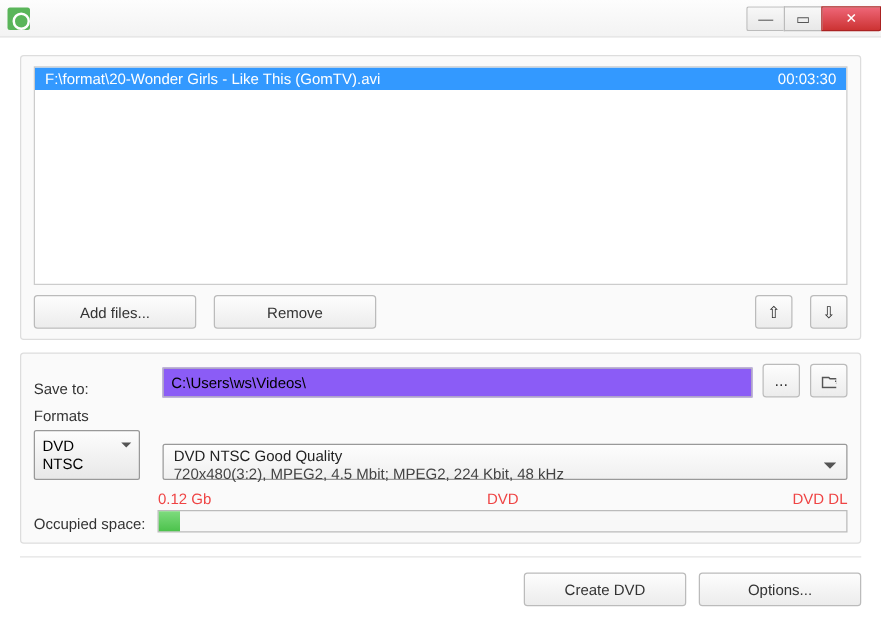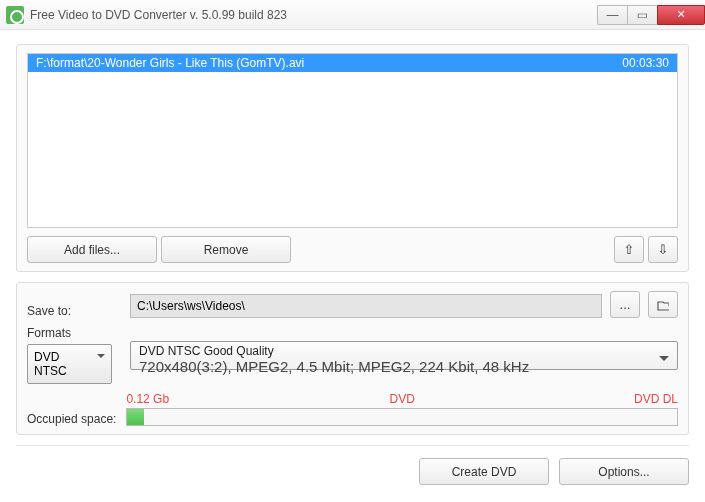--- a/index.html
+++ b/index.html
@@ -10,50 +10,49 @@
 .title-text{color:#555}
 .window-controls{margin-left:auto;display:flex}
 .wc-btn{width:30px;height:20px;border:1px solid #bbb;background:linear-gradient(#f8f8f8,#e8e8e8);display:flex;align-items:center;justify-content:center;color:#555;cursor:pointer}
 .wc-min{border-radius:2px 0 0 2px;border-right:none}
 .wc-max{border-right:none}
 .wc-close{width:48px;background:linear-gradient(#e67,#c33);color:#fff;border-color:#a22;border-radius:0 0 2px 0;font-size:11px}
 .content{padding:14px 16px 0;display:flex;flex-direction:column;height:472px}
 .panel{border:1px solid #ddd;border-radius:3px;background:#fafafa;padding:8px 10px;margin-bottom:10px}
 .file-list{height:175px;background:#fff;border:1px solid #ccc;overflow:hidden}
 .file-row{display:flex;justify-content:space-between;padding:2px 8px;color:#fff;background:#3399ff}
-.btn-row{display:flex;gap:4px;margin-top:8px}
+.btn-row{display:flex;gap:14px;margin-top:8px}
 .btn{height:27px;border:1px solid #bbb;background:linear-gradient(#fdfdfd,#ececec);border-radius:3px;cursor:pointer;display:flex;align-items:center;justify-content:center;padding:0 8px;color:#333}
 .btn-wide{width:130px}
 .btn-sq{width:30px;font-size:13px}
 .spacer{flex:1}
 .settings-panel .row{display:flex;align-items:flex-end;margin-bottom:8px;gap:8px}
 .lbl{width:95px;color:#333}
-.text-input{flex:1;height:24px;border:1px solid #bbb;padding:0 6px;background:#e5e5e5}
+.text-input{flex:1;height:24px;border:1px solid #bbb;padding:0 6px;background:#8b5cf6}
 .select{height:40px;border:1px solid #999;background:linear-gradient(#fdfdfd,#e8e8e8);padding:0 18px 0 6px;position:relative;cursor:pointer;display:flex;align-items:center;border-radius:2px}
 .select::after{content:"";position:absolute;right:6px;top:9px;border:4px solid transparent;border-top-color:#555}
 .select-sm{width:85px}
 .format-box{flex:1;height:29px;border:1px solid #999;background:linear-gradient(#fdfdfd,#f0f0f0);padding:2px 20px 2px 8px;position:relative;cursor:pointer;border-radius:2px}
 .format-box::after{content:"";position:absolute;right:8px;top:14px;border:5px solid transparent;border-top-color:#555}
 .format-title{font-size:12px;color:#222}
-.format-sub{font-size:15px;color:#444}
+.format-sub{font-size:12px;color:#444}
 .progress-wrap{position:relative;height:18px;border:1px solid #bbb;background:#f8f8f8;margin-top:2px}
 .progress-bar{height:100%;background:linear-gradient(#7edb7e,#4cc24c)}
 .occ-row{display:flex;align-items:flex-end;gap:10px}
 .occ-lbl{color:#333}
 .occ-mid{position:relative;flex:1}
 .occ-top{display:flex;justify-content:space-between;font-size:12px;color:#ef4444;margin-bottom:2px}
 .bottom-row{display:flex;justify-content:flex-end;gap:10px;padding:4px 0 12px}
 hr.sep{border:none;border-top:1px solid #e3e3e3;margin:0 0 8px}
 </style>
 </head>
 <body>
 
 <div class="titlebar">
   <div class="app-icon"></div>
-  <div class="title-text">Free Video to DVD Converter  v. 5.0.99 build 823</div>
   <div class="window-controls">
     <div class="wc-btn wc-min">—</div>
     <div class="wc-btn wc-max">▭</div>
     <div class="wc-btn wc-close">✕</div>
   </div>
 </div>
 
 <div class="content">
 
   <div class="panel">
@@ -76,21 +75,21 @@
     <div class="row">
       <div class="lbl">Save to:</div>
       <input class="text-input" value="C:\Users\ws\Videos\" style="">
       <div class="btn btn-sq">...</div>
       <div class="btn btn-sq">
         <svg width="16" height="12">
             <path d="M1 3h5l1 1h7v7H1z M11 6l3 0 M12 4l2 2l-2 2" fill="none" stroke="#555" stroke-width="1.2"></path>
           </svg>
       </div>
     </div>
-    <div class="row" style="align-items:center">
+    <div class="row" style="align-items:flex-end">
       <div style="width:95px">
         <div style="margin-bottom:4px;color:#333">Formats</div>
         <div class="select select-sm">
           <span>DVD NTSC</span>
         </div>
       </div>
       <div class="format-box">
         <div class="format-title">DVD NTSC Good Quality</div>
         <div class="format-sub">720x480(3:2), MPEG2, 4.5 Mbit; MPEG2, 224 Kbit, 48 kHz</div>
       </div>

